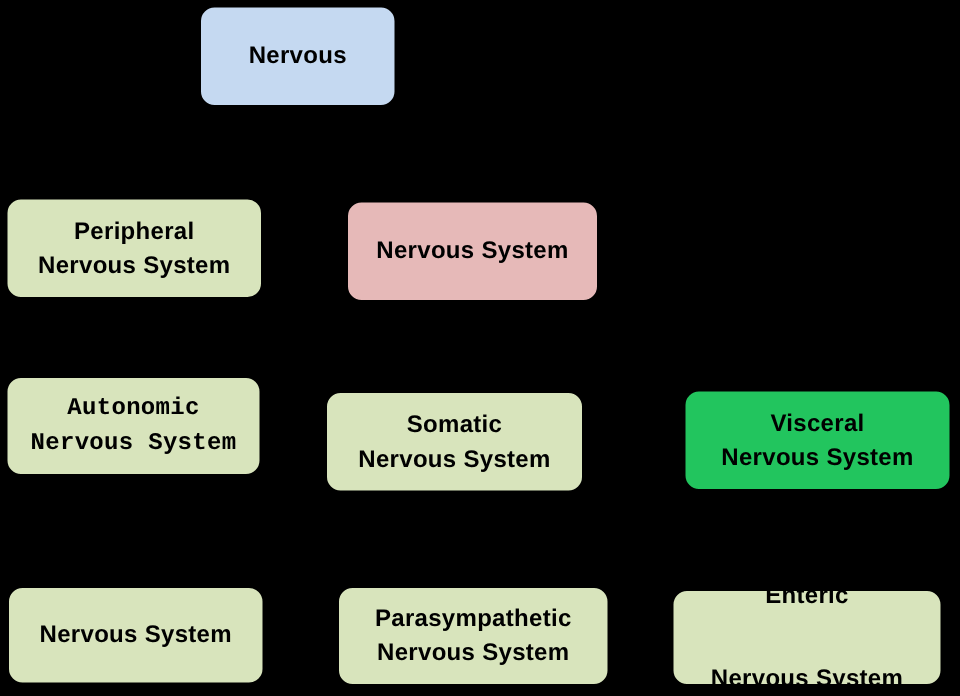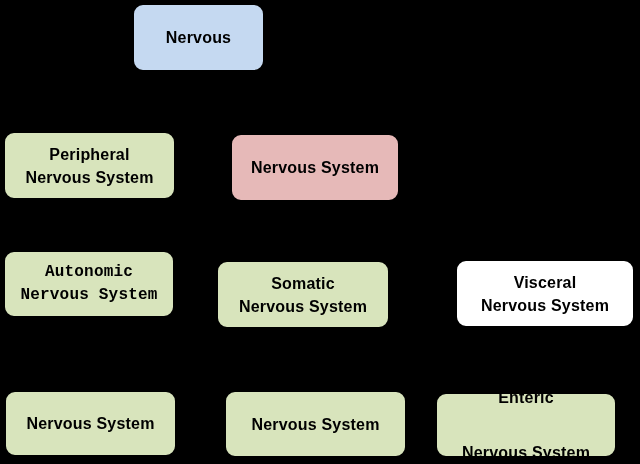--- a/index.html
+++ b/index.html
@@ -33,21 +33,21 @@
   }
   
   .pos-root            { left: 132px; top: 3px;   width: 133px; height: 69px; }
   .pos-peripheral      { left: 3px;   top: 131px; width: 173px; height: 69px; }
   .pos-central         { left: 230px; top: 133px; width: 170px; height: 69px; }
   .pos-autonomic       { left: 3px;   top: 250px; width: 172px; height: 68px; font-family: Liberation Mono, monospace; }
   .pos-somatic         { left: 216px; top: 260px; width: 174px; height: 69px; }
   .pos-visceral        { left: 455px; top: 259px; width: 180px; height: 69px; }
   .pos-sympathetic     { left: 4px;   top: 390px; width: 173px; height: 67px; }
   .pos-parasympathetic { left: 224px; top: 390px; width: 183px; height: 68px; }
-  .pos-enteric         { left: 435px; top: 392px; width: 182px; height: 66px; gap: 32px; }
+  .pos-enteric         { left: 447px; top: 392px; width: 182px; height: 66px; gap: 32px; }
 </style>
 </head>
 <body>
 
 <div class="canvas">
 
   <div class="node pos-root" style="background: rgb(197, 217, 241);">
     <span>Nervous</span>
   </div>
 
@@ -63,30 +63,31 @@
   <div class="node pos-autonomic" style="background: rgb(216, 228, 188);">
     <span>Autonomic</span>
     <span>Nervous System</span>
   </div>
 
   <div class="node pos-somatic" style="background: rgb(216, 228, 188);">
     <span>Somatic</span>
     <span>Nervous System</span>
   </div>
 
-  <div class="node pos-visceral" style="background: #ffffff;">
+  <div class="node pos-visceral" style="background: #22c55e;">
     <span>Visceral</span>
     <span>Nervous System</span>
   </div>
 
   <div class="node pos-sympathetic" style="background: rgb(216, 228, 188);">
     <span>Nervous System</span>
   </div>
 
   <div class="node pos-parasympathetic" style="background: rgb(216, 228, 188);">
+    <span>Parasympathetic</span>
     <span>Nervous System</span>
   </div>
 
   <div class="node pos-enteric" style="background: rgb(216, 228, 188);">
     <span>Enteric</span>
     <span>Nervous System</span>
   </div>
 
 </div>
 

